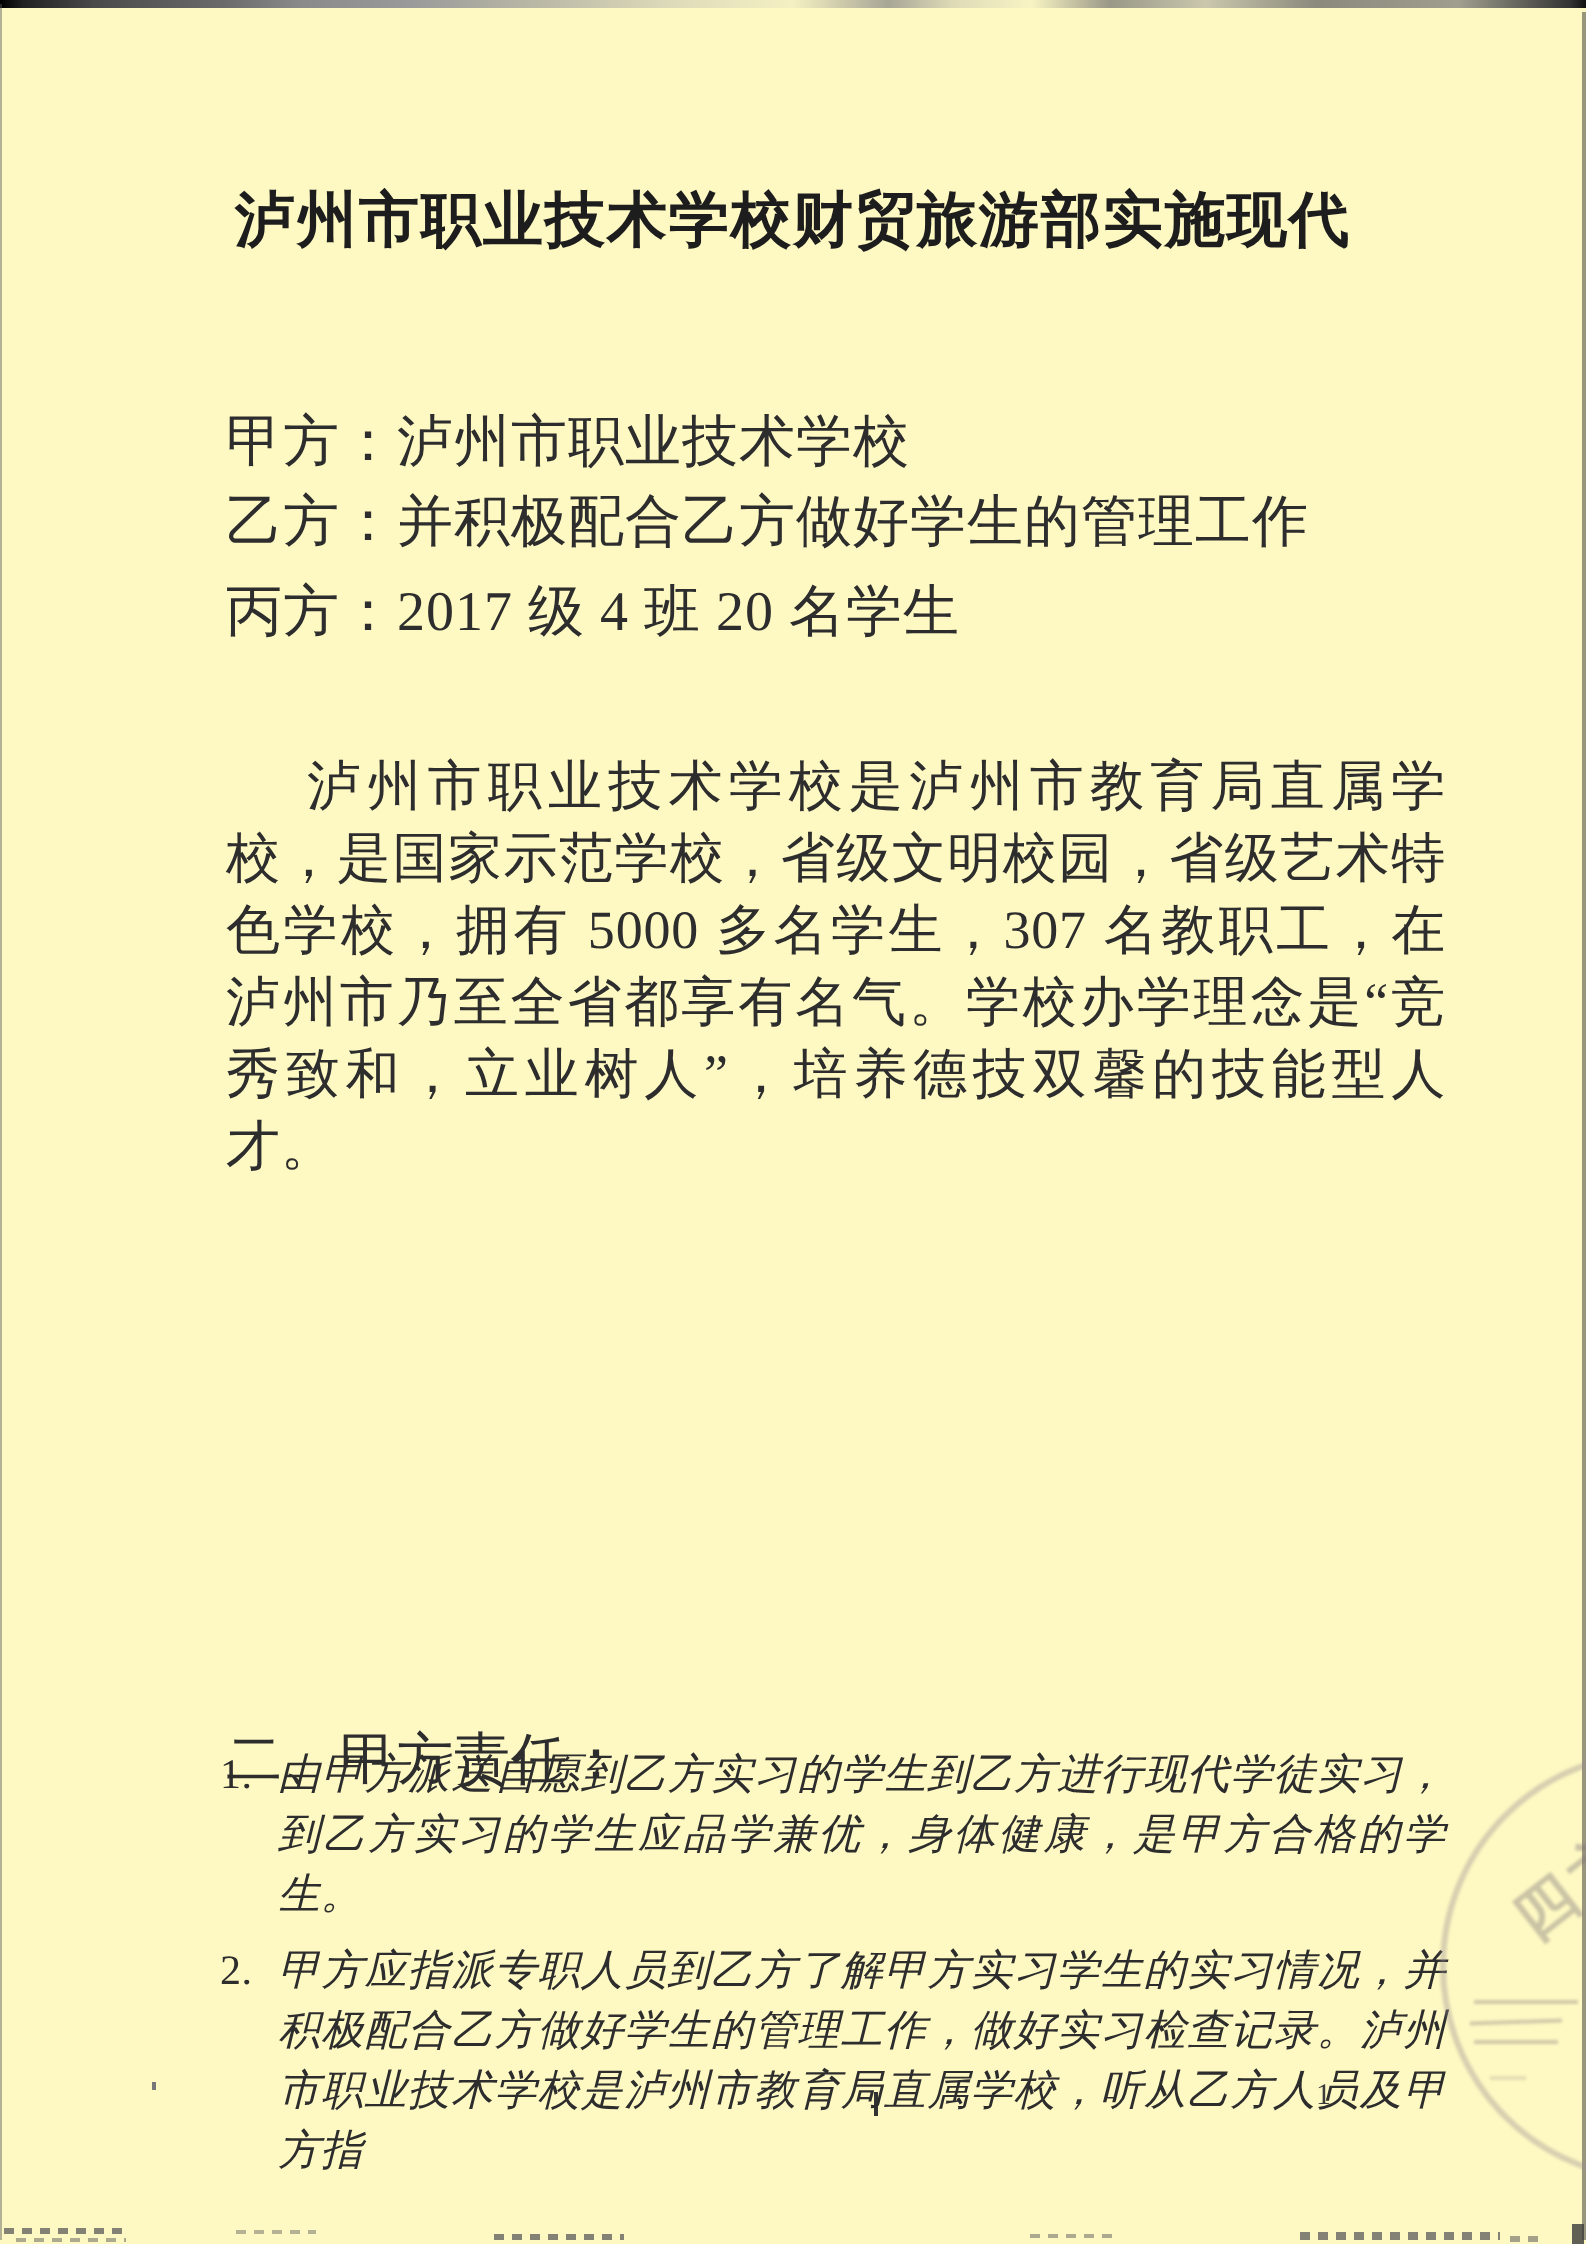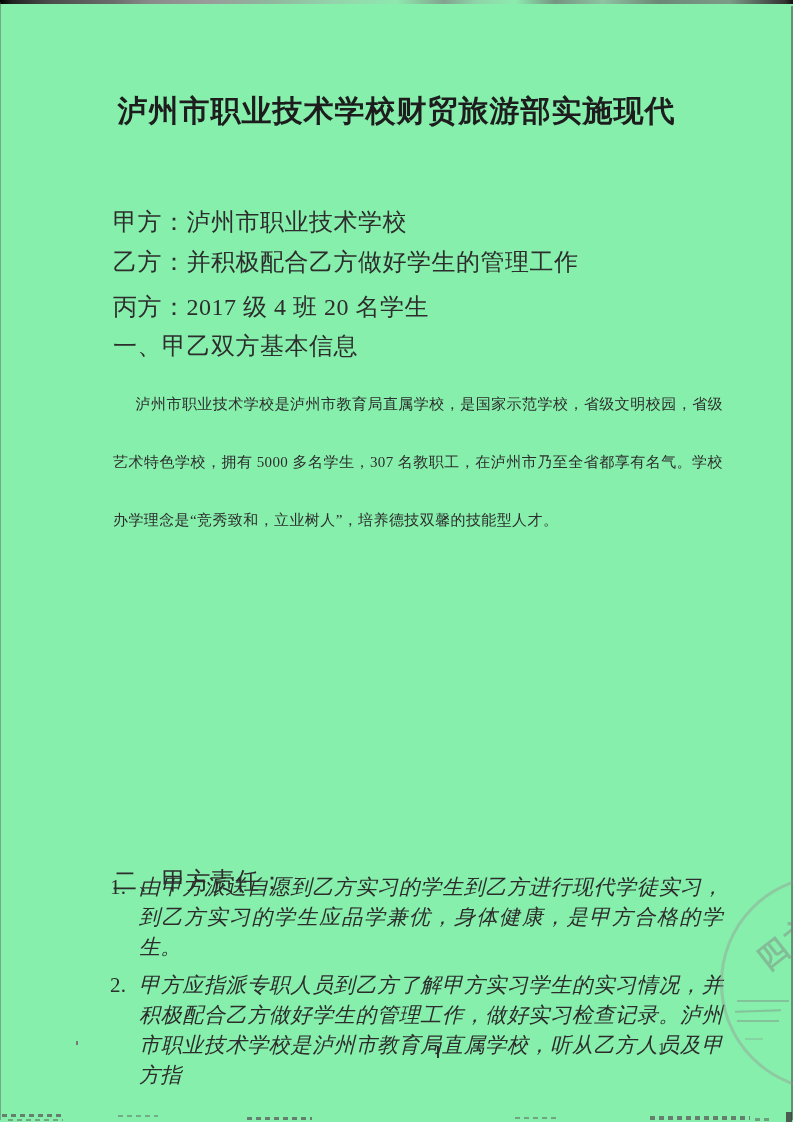--- a/index.html
+++ b/index.html
@@ -1,17 +1,17 @@
 <!DOCTYPE html>
 <html><head>
 <meta charset="utf-8">
 <style>
   html,body{margin:0;padding:0;background:#ffffff;}
   .page{
-    position:relative;width:793px;height:1122px;background:#86efac;
+    position:relative;width:793px;height:1122px;background:#fef9c3;
     overflow:hidden;
     font-family:"Liberation Serif","DejaVu Serif",serif;
     color:#2e2e2e;
   }
   
   .scan-top{
     position:absolute;top:0;left:0;width:793px;height:4px;
     background:linear-gradient(90deg,
       #000 0%, #222 1.5%, #4a4a4a 6%, #6a6a6a 14%, #8a8a8a 19%,
       #9a9a9a 26%, rgba(150,150,150,.65) 34%, rgba(170,170,170,.4) 42%,
@@ -31,29 +31,29 @@
   .sp7{left:755px;top:1118px;width:14px;height:3px;opacity:.55;}
   .corner{position:absolute;left:786px;top:1112px;width:6px;height:10px;background:#3a3a3a;opacity:.8;}
   .tick{position:absolute;left:437px;top:1046px;width:2px;height:12px;background:#333;}
   .dot1{position:absolute;left:76px;top:1041px;width:2px;height:4px;background:#777;}
 
   
   .title{
     position:absolute;top:88px;left:60px;width:673px;text-align:center;
     font-size:30px;font-weight:bold;line-height:45px;letter-spacing:1px;color:#1d1d1d;
   }
-  .line{position:absolute;left:113px;font-size:24px;line-height:30px;color:#2d2d2d;letter-spacing:.5px;}
+  .line{position:absolute;left:113px;font-size:28px;line-height:30px;color:#2d2d2d;letter-spacing:.5px;}
   .party-a{top:207px;}
   .party-b{top:247px;}
   .party-c{top:292px;}
   .h1{top:331px;}
   .h2{top:832px;margin-top:34px;}
   .para{
     position:absolute;left:113px;width:610px;margin:0;
-    font-size:15px;line-height:58px;text-align:justify;text-indent:1.5em;
+    font-size:27px;line-height:36px;text-align:justify;text-indent:1.5em;
     color:#2d2d2d;letter-spacing:.4px;
   }
   .p1{top:375px;}
   .p2{top:543px;}
   .p3{top:750px;}
   .olist{position:absolute;left:110px;top:872px;width:613px;font-size:21px;line-height:30px;color:#2d2d2d;letter-spacing:.3px;}
   .li{display:flex;margin-bottom:8px;}
   .num{flex:none;width:29px;}
   .litext{flex:1;text-align:justify;font-style:italic;}
   .pageno{position:absolute;left:658px;top:1040px;font-size:15px;color:#3c3c3c;}
@@ -95,21 +95,20 @@
   <div class="dot1"></div>
 
   <div class="title">
     <div>泸州市职业技术学校财贸旅游部实施现代</div>
   </div>
 
   <div class="line party-a">甲方：泸州市职业技术学校</div>
   <div class="line party-b">乙方：并积极配合乙方做好学生的管理工作</div>
   <div class="line party-c">丙方：2017 级 4 班 20 名学生</div>
 
-  <div class="line h1">一、甲乙双方基本信息</div>
   <p class="para p1">泸州市职业技术学校是泸州市教育局直属学校，是国家示范学校，省级文明校园，省级艺术特色学校，拥有 5000 多名学生，307 名教职工，在泸州市乃至全省都享有名气。学校办学理念是“竞秀致和，立业树人”，培养德技双馨的技能型人才。</p>
 
   <div class="line h2">二、甲方责任：</div>
   <div class="olist">
     <div class="li">
       <span class="num">1.</span>
       <span class="litext">由甲方派送自愿到乙方实习的学生到乙方进行现代学徒实习，到乙方实习的学生应品学兼优，身体健康，是甲方合格的学生。</span>
     </div>
     <div class="li">
       <span class="num">2.</span>

